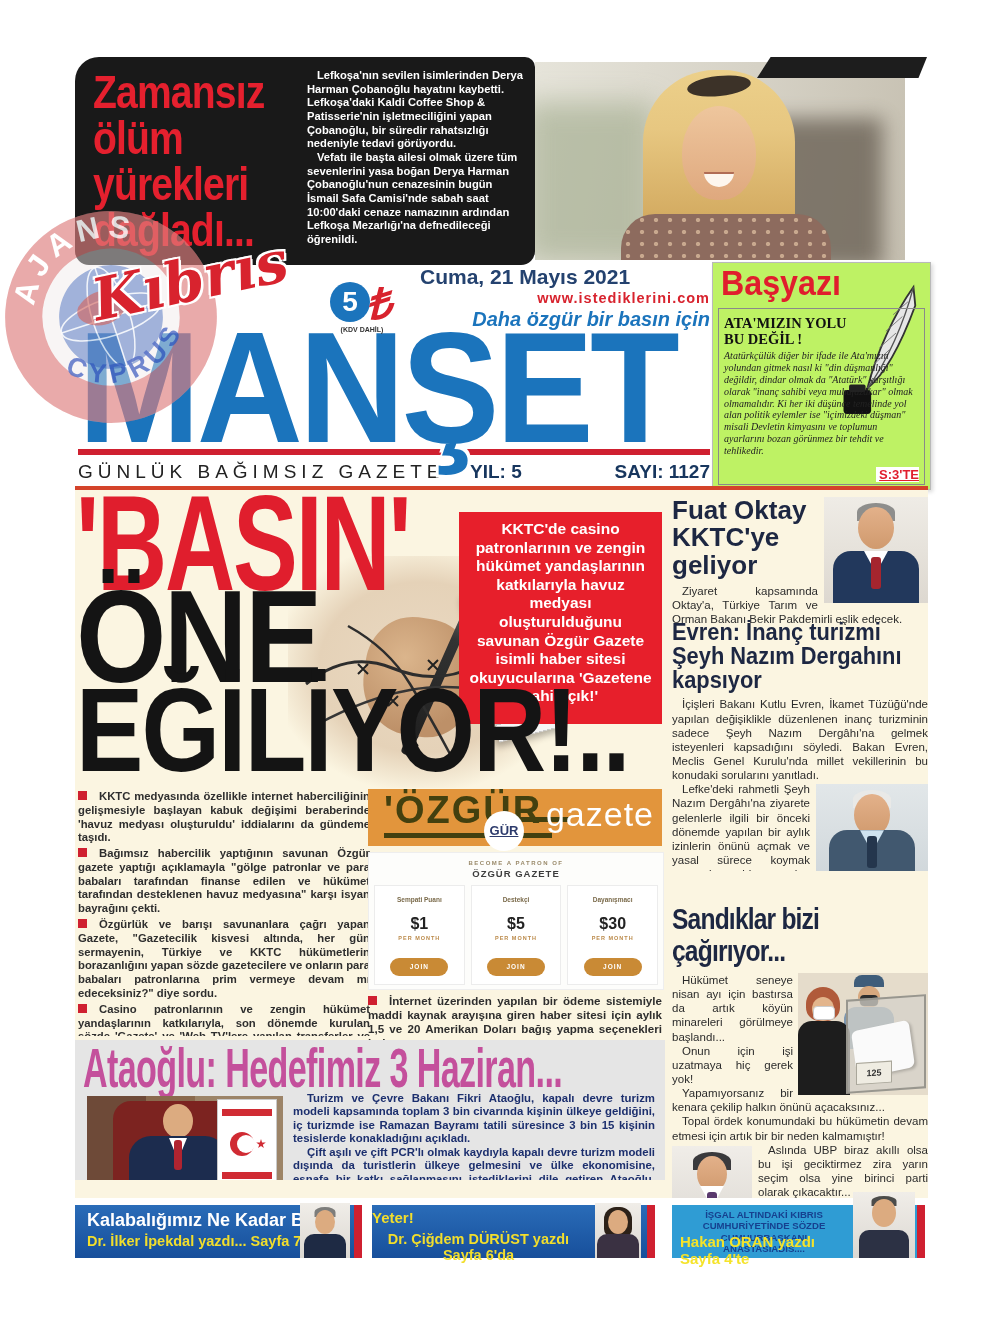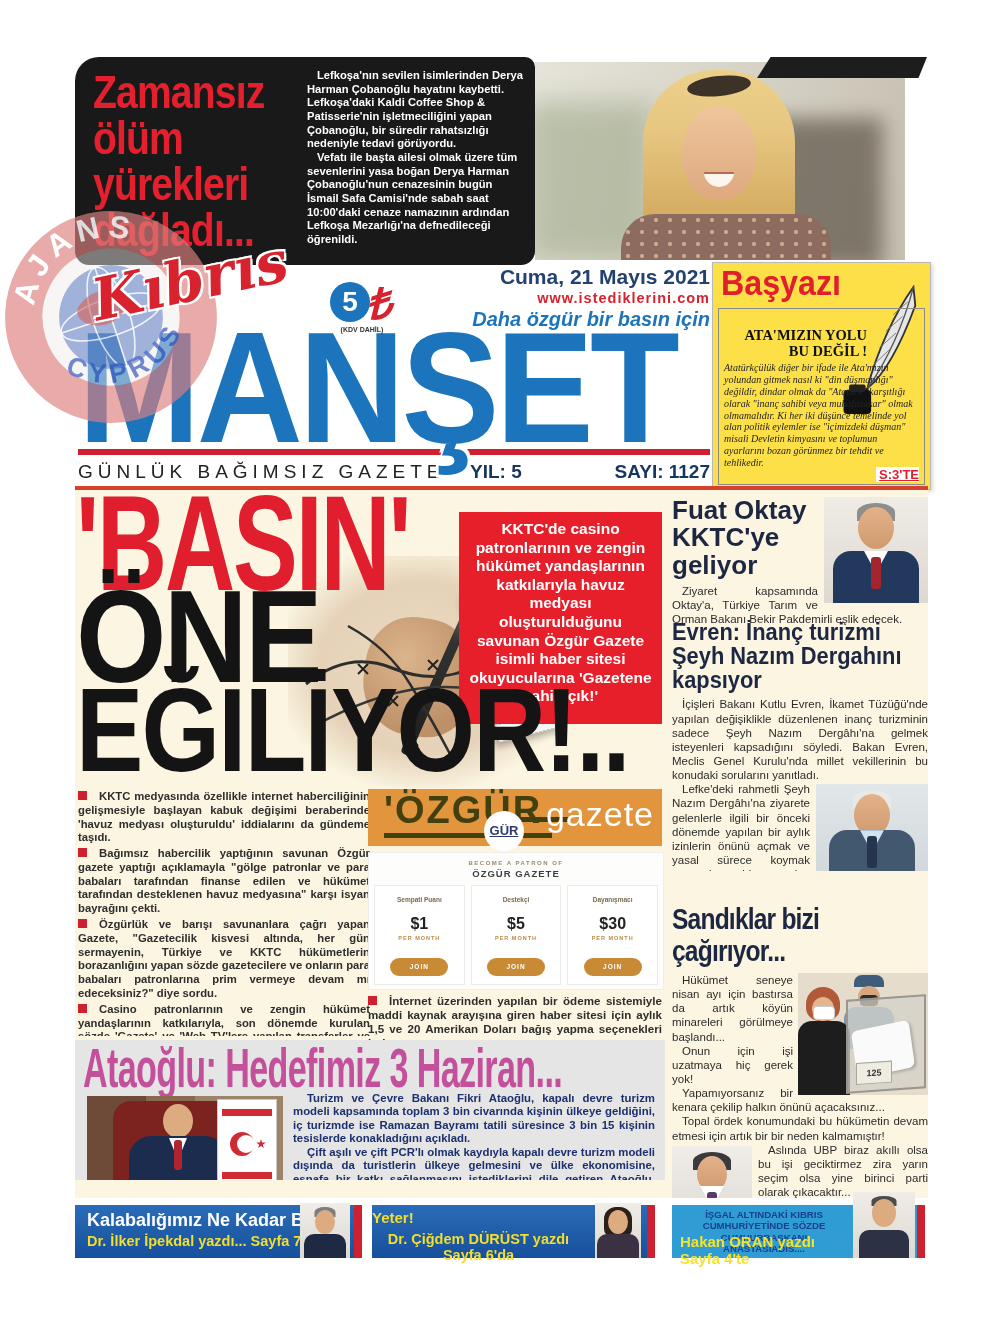--- a/index.html
+++ b/index.html
@@ -47,32 +47,32 @@
           color:#fff;font-size:28px;font-weight:900;text-align:center;line-height:40px;}
   .badge-lira{position:absolute;left:36px;top:-8px;font-size:44px;font-weight:900;color:#d8232e;font-style:italic;}
   .badge-note{position:absolute;left:6px;top:46px;width:52px;font-size:7px;font-weight:700;color:#333;text-align:center;line-height:1.15;}
   .manset{left:78px;top:316px;font-size:158px;font-weight:900;color:#1b74bc;line-height:.9;letter-spacing:-4px;
           transform:scaleX(.93);transform-origin:0 0;z-index:4;
           text-shadow:3px 3px 0 #fff,-3px 3px 0 #fff,3px -3px 0 #fff,-3px -3px 0 #fff;}
   .manset-rule{left:78px;top:449px;width:632px;height:6px;background:#cf2030;z-index:3;}
   .masthead-subtitle{left:78px;top:461px;font-size:19px;font-weight:400;color:#222;letter-spacing:5px;}
   .masthead-year{left:470px;top:461px;font-size:19px;font-weight:900;color:#17365e;}
   .masthead-issue{left:558px;top:461px;width:152px;text-align:right;font-size:19px;font-weight:900;color:#17365e;}
-  .m-date{left:420px;top:265px;width:290px;text-align:right;font-size:21px;font-weight:700;color:#24426f;}
+  .m-date{left:420px;top:265px;width:290px;text-align:left;font-size:21px;font-weight:700;color:#24426f;}
   .m-web{left:420px;top:290px;width:290px;text-align:right;font-size:14.5px;font-weight:700;color:#d8232e;letter-spacing:1px;}
   .m-tagline{left:420px;top:308px;width:290px;text-align:right;font-size:20px;font-weight:700;font-style:italic;color:#1b74bc;}
 
   
-  .edit-box{left:712px;top:262px;width:217px;height:226px;background:#fde047;border:1px solid #b9b9b9;
+  .edit-box{left:712px;top:262px;width:217px;height:226px;background:#bef264;border:1px solid #b9b9b9;
             box-shadow:2px 2px 4px rgba(0,0,0,.15);}
   .edit-label{position:absolute;left:8px;top:0px;font-size:35px;font-weight:900;color:#e01e2d;transform:scaleX(.92);transform-origin:0 0;z-index:2;}
   .edit-quill{position:absolute;right:0px;top:14px;width:92px;height:160px;z-index:1;}
   .edit-inner{position:absolute;left:5px;top:45px;right:5px;bottom:4px;border:1px solid #8a8a8a;padding:2px 5px;z-index:2;}
-  .edit-title{font-family:"Liberation Serif",serif;font-size:14.5px;font-weight:700;color:#111;text-align:right;
-            line-height:1.12;margin:16px 52px 3px 0;}
+  .edit-title{font-family:"Liberation Serif",serif;font-size:14.5px;font-weight:700;color:#111;text-align:left;
+            line-height:1.12;margin:4px 52px 3px 0;}
   .edit-body{font-family:"Liberation Serif",serif;font-style:italic;font-size:10px;line-height:1.18;color:#222;margin:0;}
   .edit-ref{position:absolute;right:5px;bottom:2px;font-size:13px;font-weight:900;color:#e01e2d;text-decoration:underline;background:#fff;padding-left:3px;}
 
   .masthead-rule{left:75px;top:486px;width:853px;height:4px;background:#d4432a;}
   .cream{left:75px;top:490px;width:853px;height:708px;background:#fbf5e1;}
 
   
   .lead-quote{left:76px;top:489px;font-size:135px;font-weight:900;color:#e01e2d;letter-spacing:-3px;line-height:.82;
               transform:scaleX(.72);transform-origin:0 0;z-index:2;}
   .lead-redbox{left:459px;top:512px;width:203px;height:212px;background:#e71f2b;z-index:2;}

